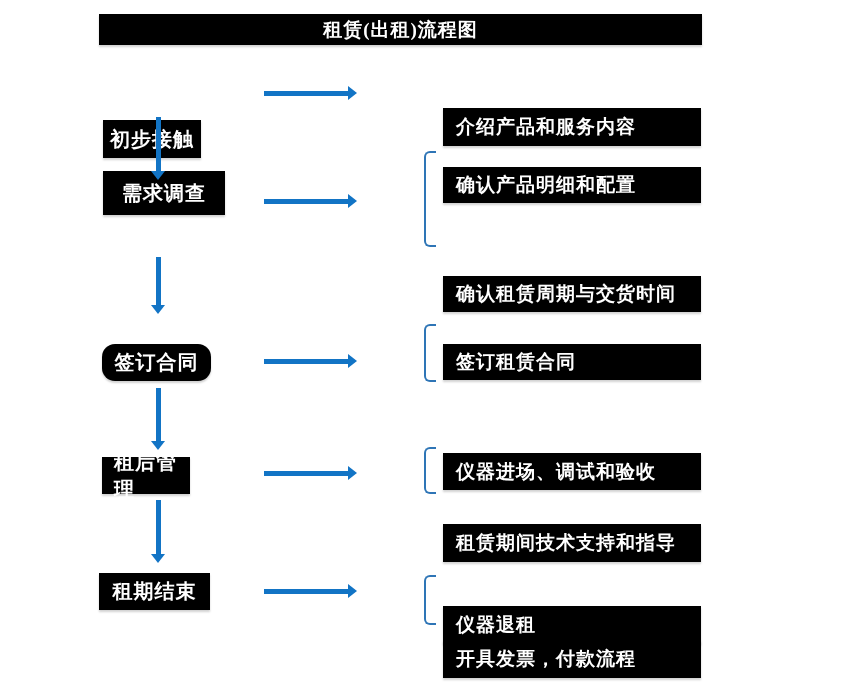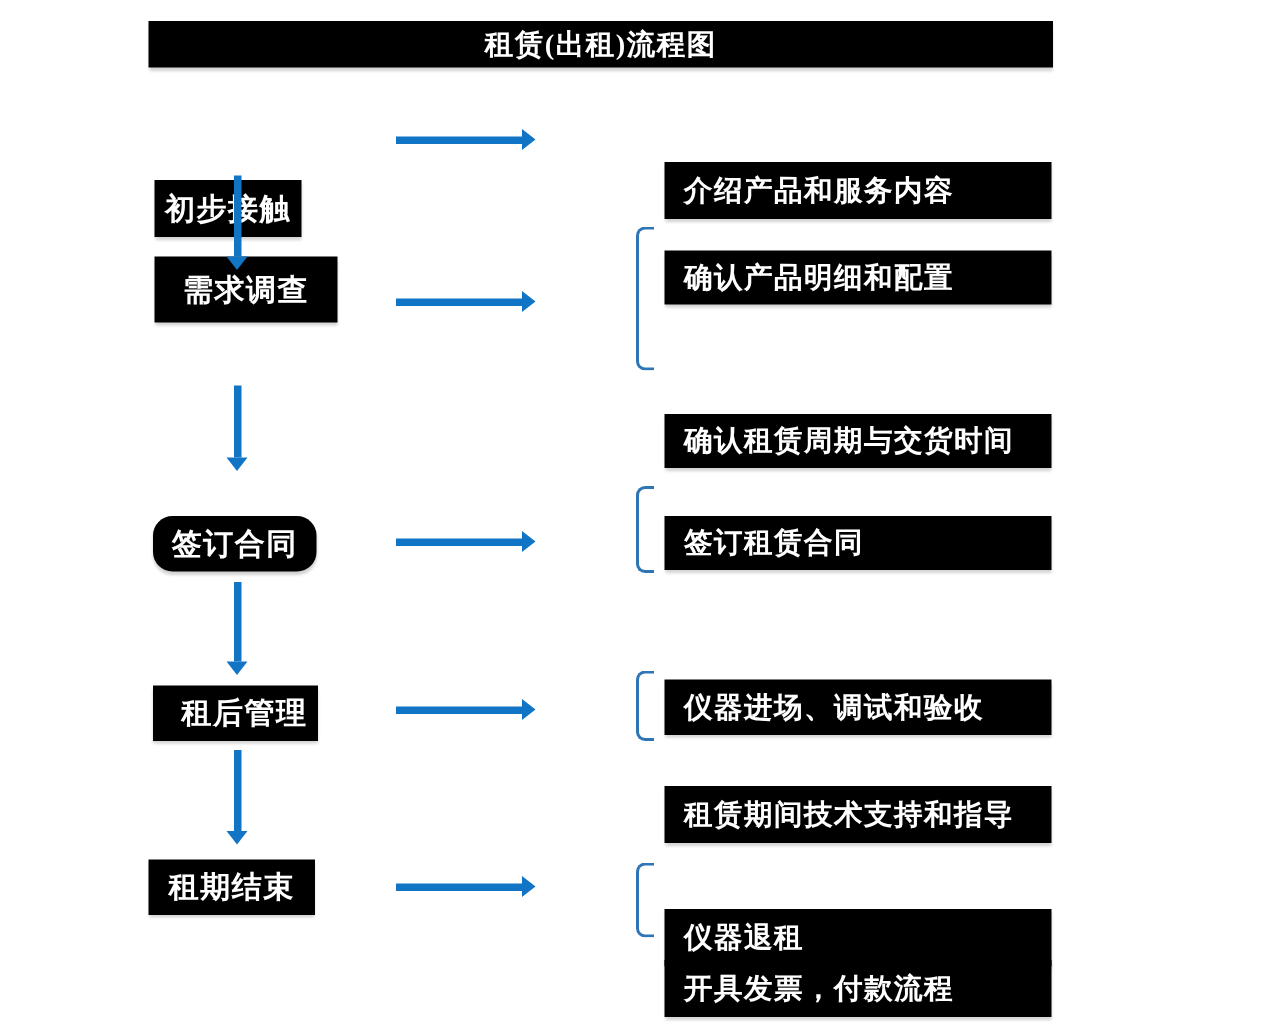--- a/index.html
+++ b/index.html
@@ -81,21 +81,21 @@
 </head>
 <body>
 
 <div class="canvas">
 
   <div class="blue-box title-bar">租赁(出租)流程图</div>
 
   <div class="blue-box step-box" style="left:103px;top:78px;width:98px;height:38px;margin-top:42px;">初步接触</div>
   <div class="blue-box step-box" style="left:103px;top:171px;width:122px;height:44px;">需求调查</div>
   <div class="blue-box step-box" style="left:102px;top:344px;width:109px;height:37px;border-radius:13px;">签订合同</div>
-  <div class="blue-box step-box" style="left:102px;top:457px;width:110px;height:37px;padding-left:12px;">租后管理</div>
+  <div class="blue-box step-box" style="left:102px;top:457px;width:88px;height:37px;padding-left:12px;">租后管理</div>
   <div class="blue-box step-box" style="left:99px;top:573px;width:111px;height:37px;">租期结束</div>
 
   <div class="v-arrow" style="top:117px;height:54px;"></div>
   <div class="v-arrow" style="top:257px;height:48px;"></div>
   <div class="v-arrow" style="top:388px;height:53px;"></div>
   <div class="v-arrow" style="top:500px;height:54px;"></div>
 
   <div class="h-arrow" style="top:91px;"></div>
   <div class="h-arrow" style="top:199px;"></div>
   <div class="h-arrow" style="top:359px;"></div>

